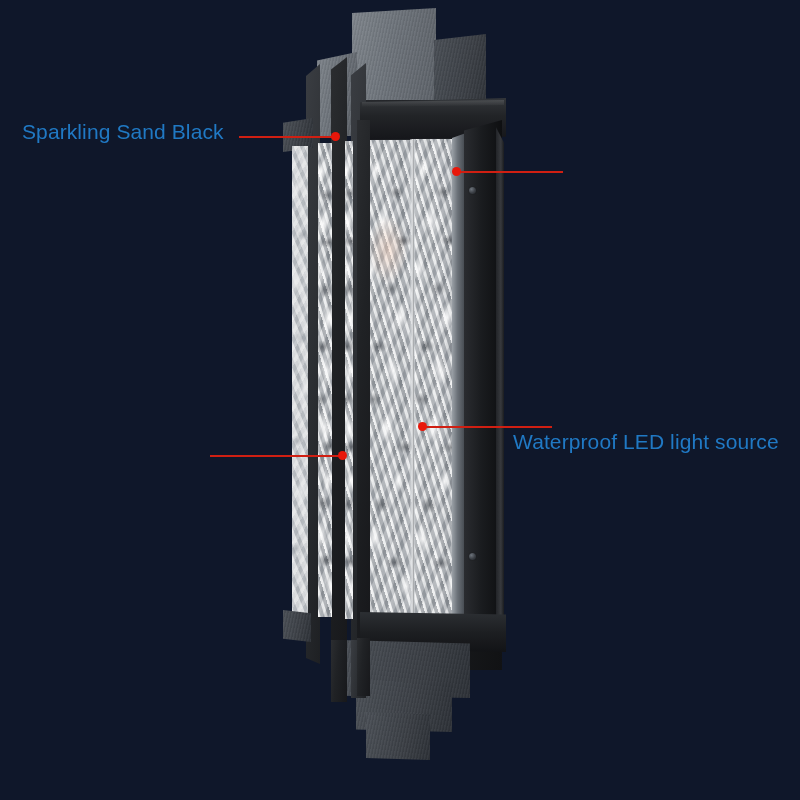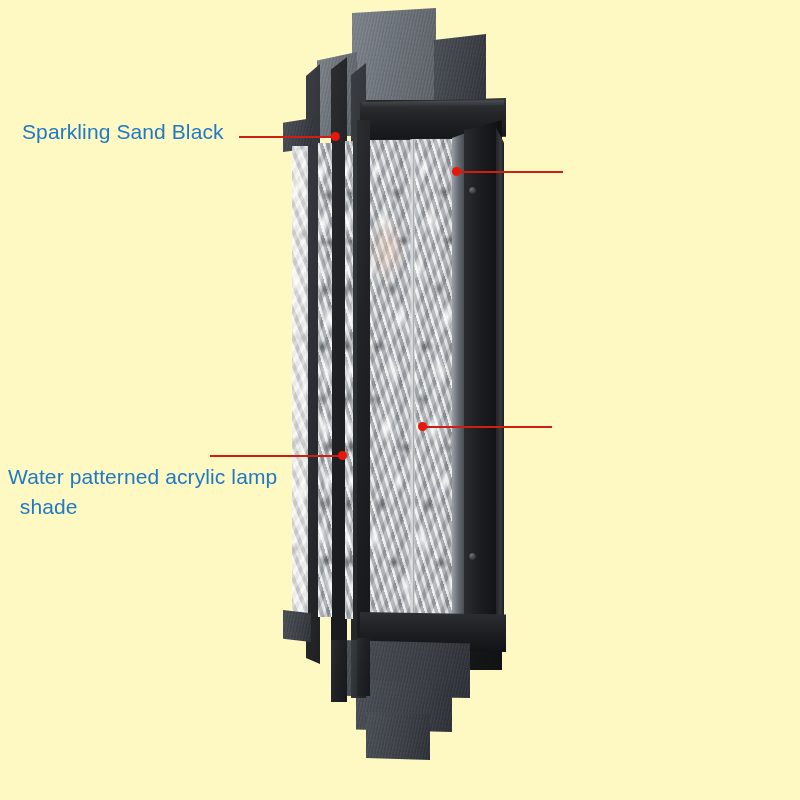--- a/index.html
+++ b/index.html
@@ -8,21 +8,21 @@
     padding: 0;
     background: #ffffff;
   }
   body {
     font-family: "Liberation Sans", "DejaVu Sans", sans-serif;
   }
   #stage {
     position: relative;
     width: 800px;
     height: 800px;
-    background: #fef9c3;
+    background: #0f172a;
     overflow: hidden;
   }
 
   
   .anno-label {
     position: absolute;
     color: #2079c4;
     font-size: 21px;
     line-height: 30px;
     letter-spacing: .1px;
@@ -218,21 +218,20 @@
     <div class="part bar" style="left:357px; top:638px; width:13px; height:58px;"></div>
   </div>
 
   <div class="anno-label" style="left:22px; top:117px;">Sparkling Sand Black</div>
   <div class="leader" style="left:239px; top:136px; width:97px;"></div>
   <div class="leader-dot" style="left:331px; top:132px;"></div>
 
   <div class="leader" style="left:458px; top:171px; width:105px;"></div>
   <div class="leader-dot" style="left:452px; top:167px;"></div>
 
+  <div class="anno-label" style="left:513px; top:427px;">Waterproof LED light source</div>
   <div class="leader" style="left:424px; top:426px; width:128px;"></div>
   <div class="leader-dot" style="left:418px; top:422px;"></div>
 
-  <div class="anno-label" style="left:8px; top:462px;">Water patterned acrylic lamp
-  shade</div>
   <div class="leader" style="left:210px; top:455px; width:134px;"></div>
   <div class="leader-dot" style="left:338px; top:451px;"></div>
 
 </div>
 
 </body></html>

